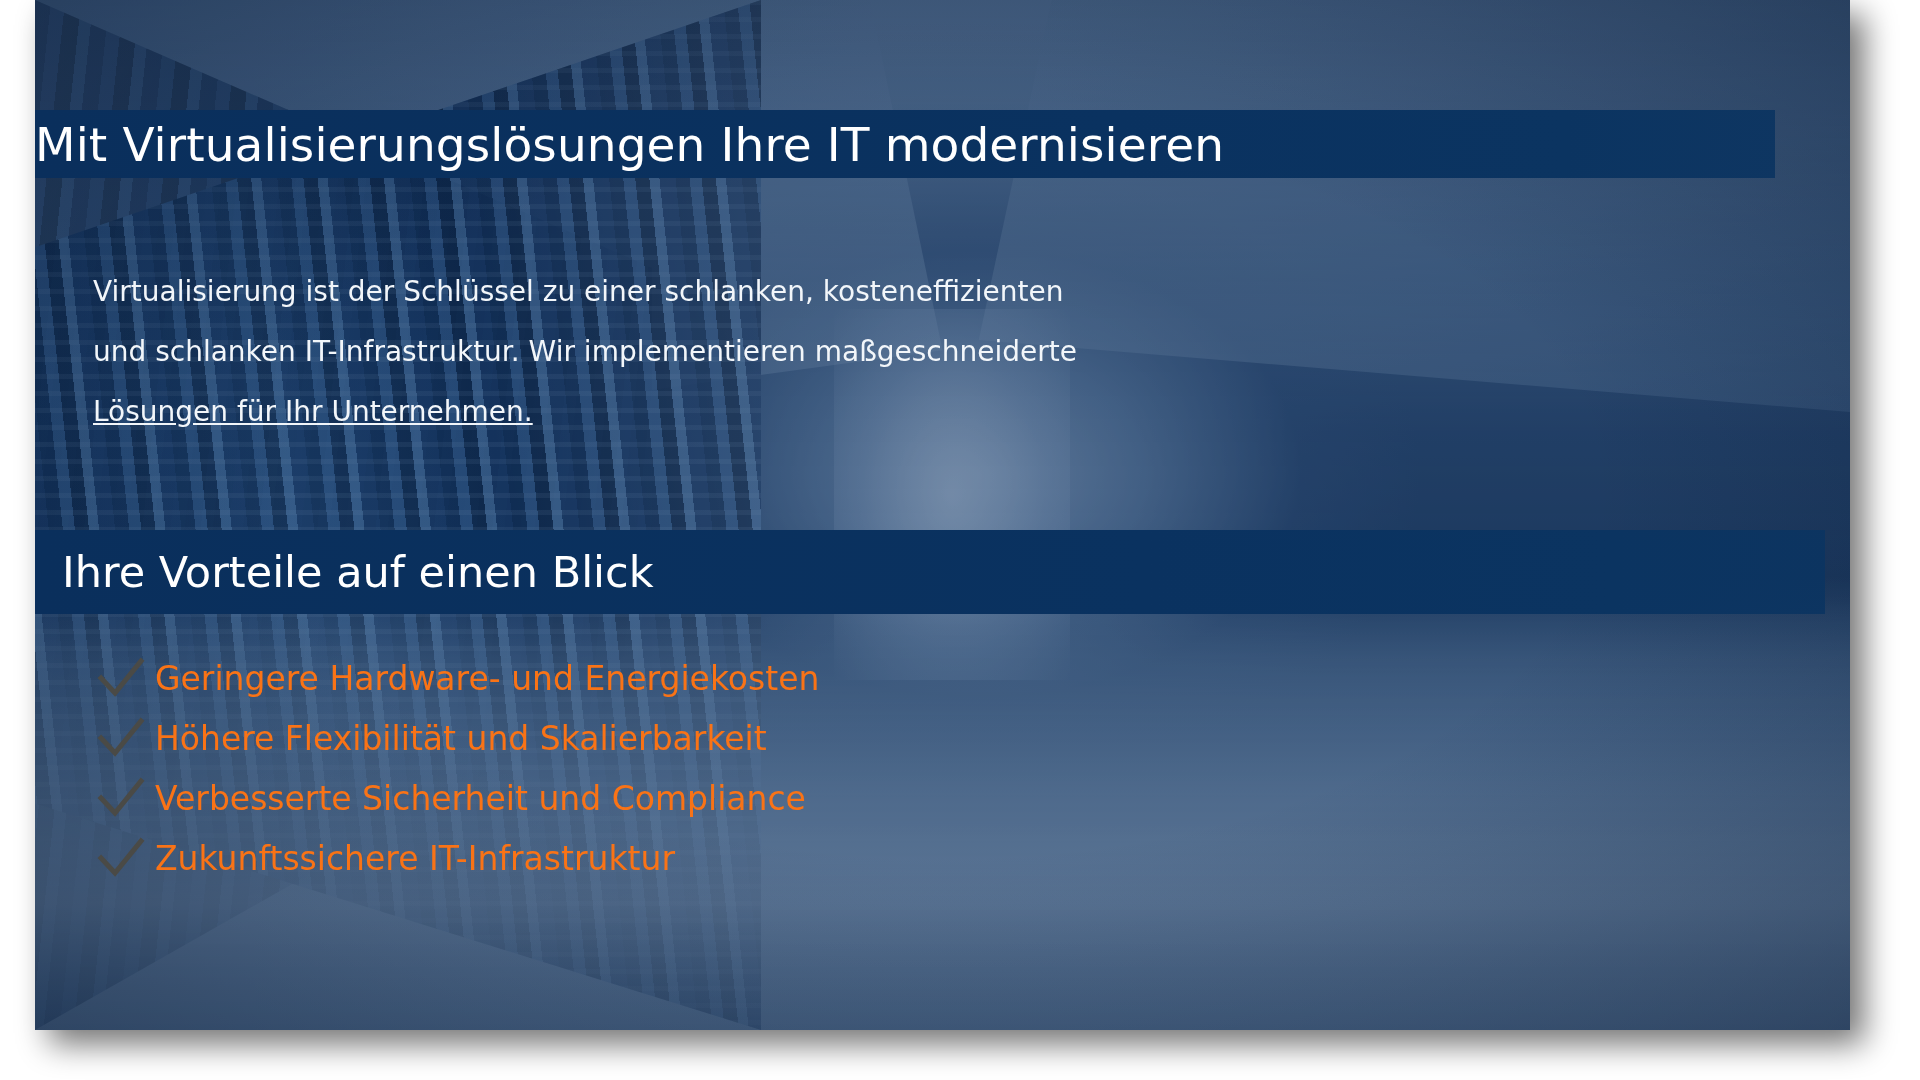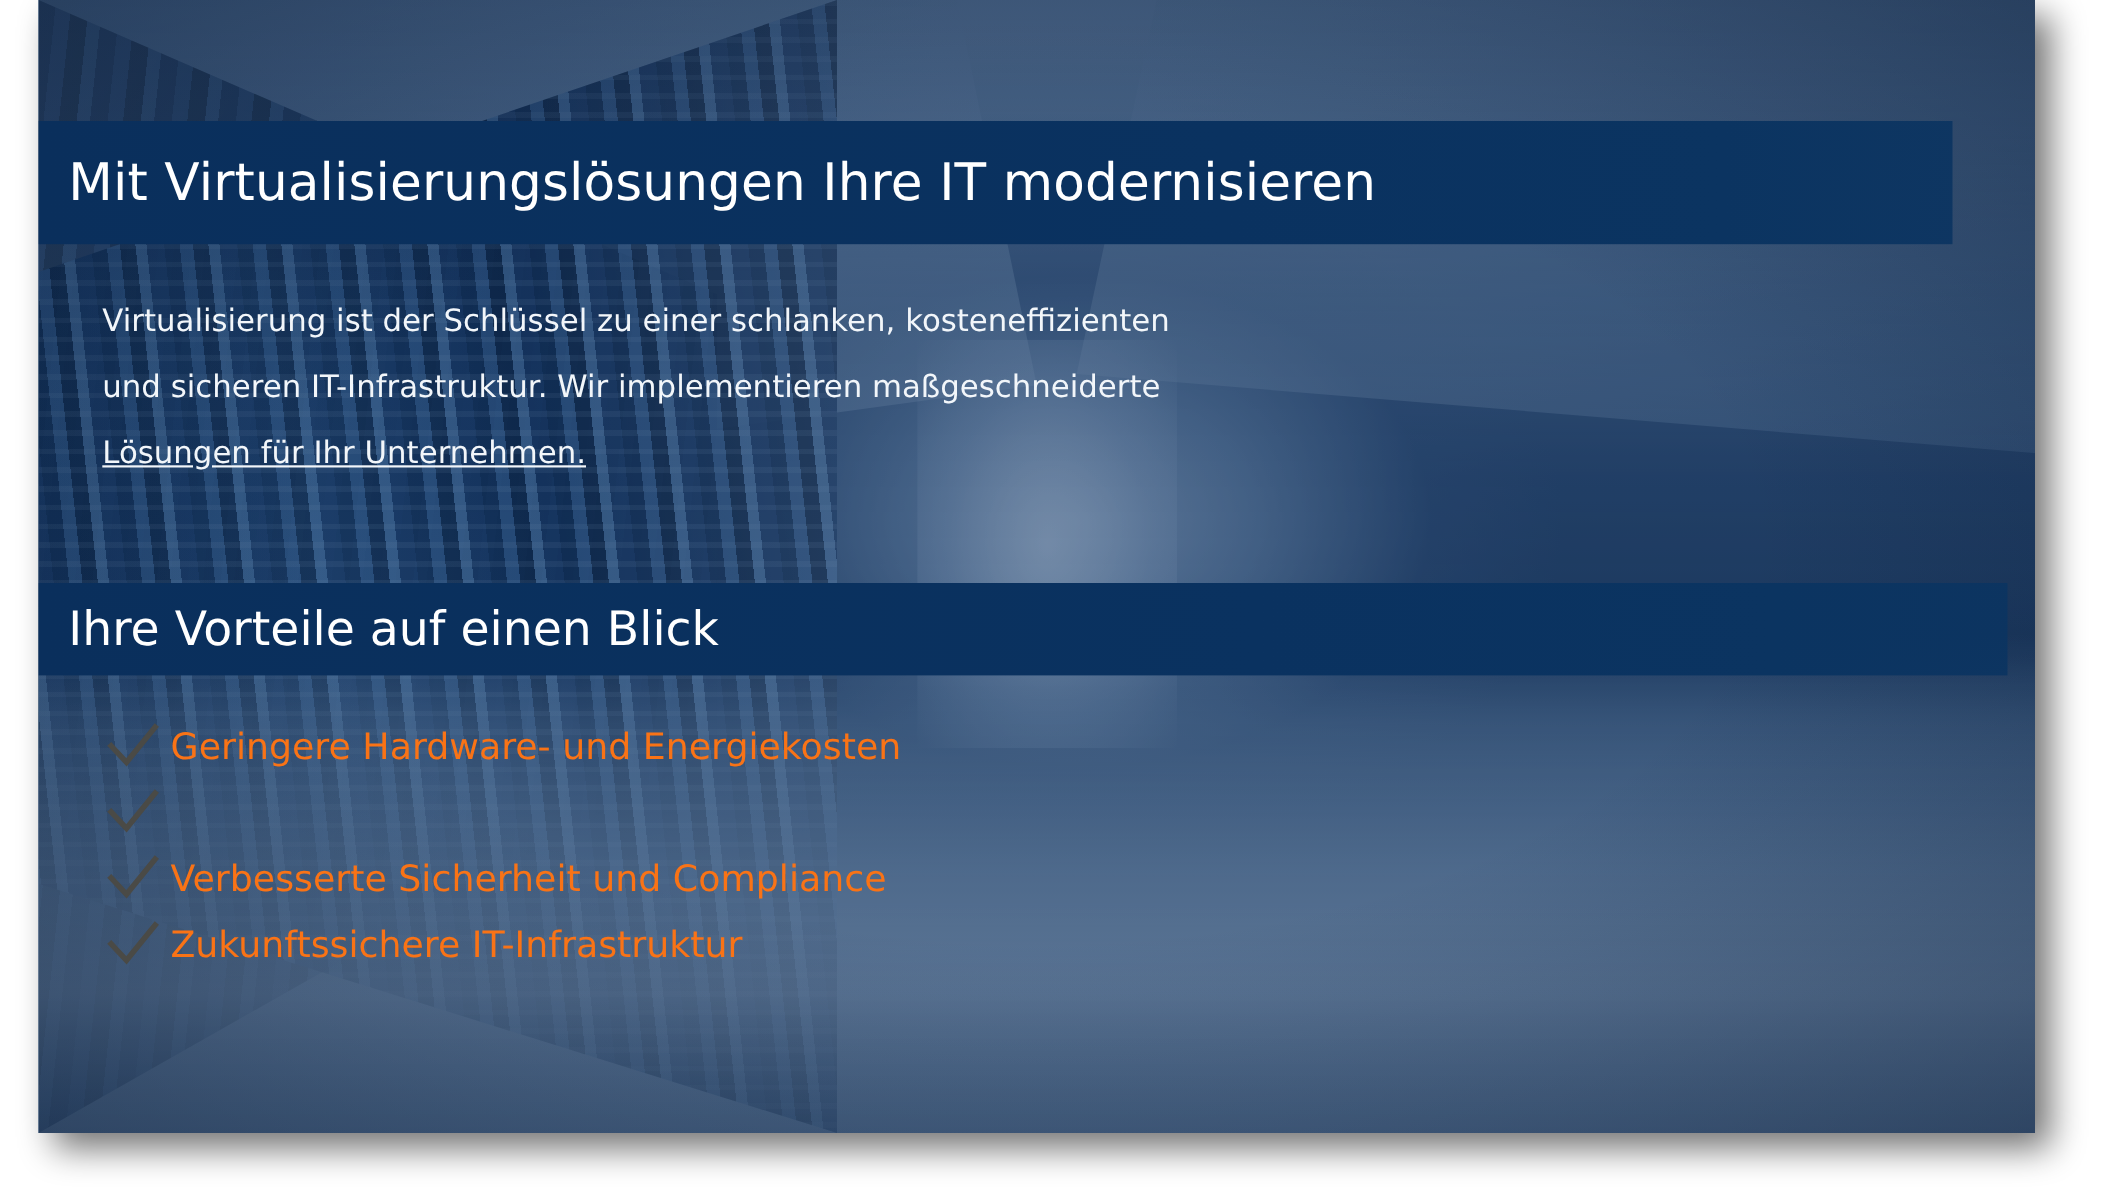--- a/index.html
+++ b/index.html
@@ -153,22 +153,21 @@
     display: flex;
     align-items: center;
     background: linear-gradient(90deg,
         #0a2f5c 0%, #0a3260 62%, #0b3461 88%, rgba(11,52,97,.92) 100%);
   }
 
   #title-band {
     left: 0;
     top: 110px;
     width: 1740px;
-    height: 112px;
-    padding-left: 27px;
+    height: 68px;
   }
   #slide-title {
     color: #ffffff;
     font-size: 47px;
     font-weight: 400;
     line-height: 1;
     white-space: nowrap;
     letter-spacing: .1px;
   }
 
@@ -248,39 +247,40 @@
     <div class="bg-layer" id="bg-vignette"></div>
 
     <div id="content">
 
       <div class="band" id="title-band">
         <h1 id="slide-title">Mit Virtualisierungslösungen Ihre IT modernisieren</h1>
       </div>
 
       <div id="intro-paragraph">
         <div>Virtualisierung ist der Schlüssel zu einer schlanken, kosteneffizienten</div>
-        <div>und sicheren IT-Infrastruktur. Wir implementieren maßgeschneiderte</div>
+        <div>und schlanken IT-Infrastruktur. Wir implementieren maßgeschneiderte</div>
         <div class="last-line">Lösungen für Ihr Unternehmen.</div>
       </div>
 
       <div class="band" id="subtitle-band">
         <h2 id="section-heading">Ihre Vorteile auf einen Blick</h2>
       </div>
 
       <ul id="benefits-list">
         <li class="benefit-item">
           <svg class="check-icon" viewBox="0 0 48 44">
             <path d="M4 22 L18 37 L44 5" fill="none" stroke="#4a4a46" stroke-width="5" stroke-linecap="square" stroke-linejoin="miter"></path>
           </svg>
           <span class="benefit-label">Geringere Hardware- und Energiekosten</span>
         </li>
         <li class="benefit-item">
           <svg class="check-icon" viewBox="0 0 48 44">
             <path d="M4 22 L18 37 L44 5" fill="none" stroke="#4a4a46" stroke-width="5" stroke-linecap="square" stroke-linejoin="miter"></path>
           </svg>
+          <span class="benefit-label">Höhere Flexibilität und Skalierbarkeit</span>
         </li>
         <li class="benefit-item">
           <svg class="check-icon" viewBox="0 0 48 44">
             <path d="M4 22 L18 37 L44 5" fill="none" stroke="#4a4a46" stroke-width="5" stroke-linecap="square" stroke-linejoin="miter"></path>
           </svg>
           <span class="benefit-label">Verbesserte Sicherheit und Compliance</span>
         </li>
         <li class="benefit-item">
           <svg class="check-icon" viewBox="0 0 48 44">
             <path d="M4 22 L18 37 L44 5" fill="none" stroke="#4a4a46" stroke-width="5" stroke-linecap="square" stroke-linejoin="miter"></path>

